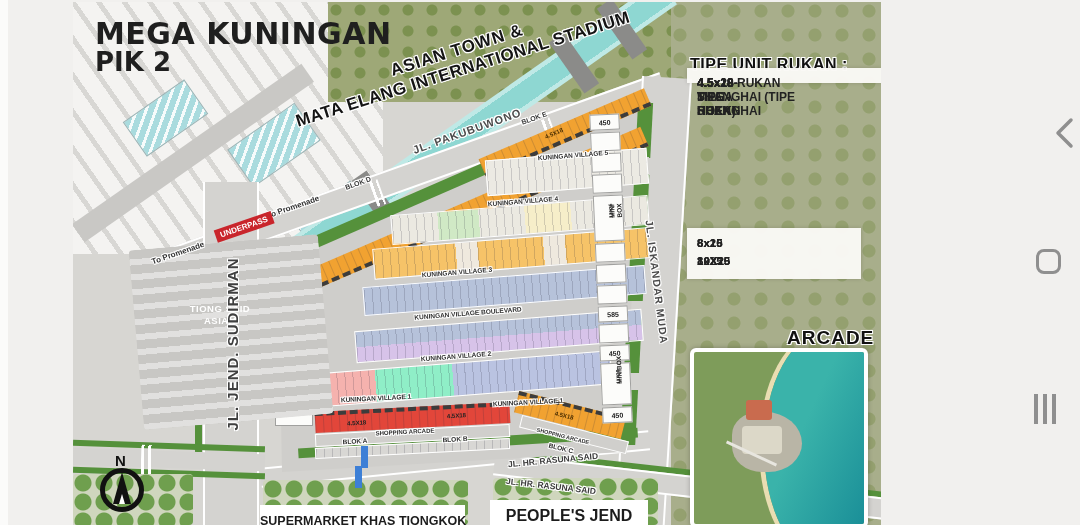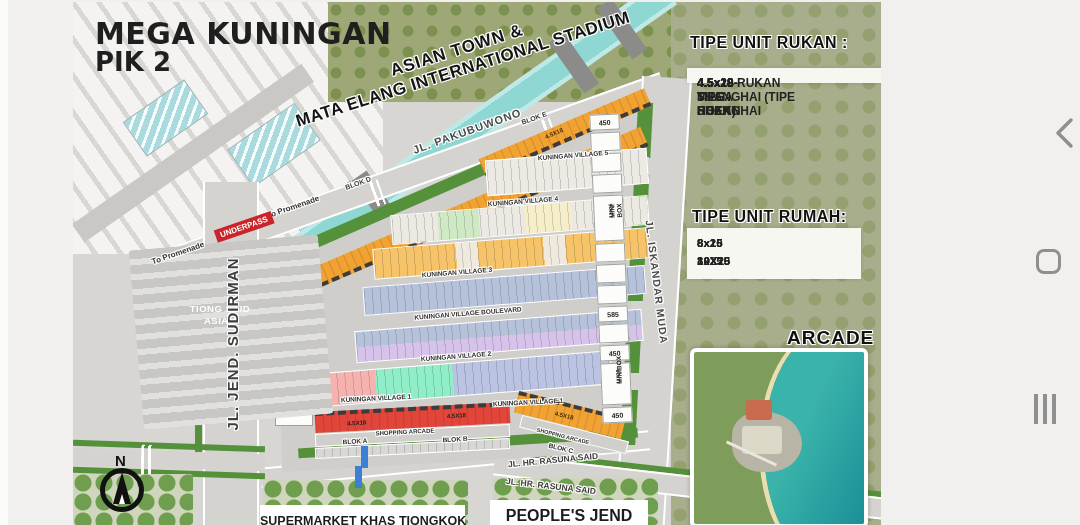--- a/index.html
+++ b/index.html
@@ -216,21 +216,21 @@
     <span class="lbl halo" style="left:500px;top:153px;font-size:6.5px;transform:translate(-50%,-50%) rotate(-4.5deg);z-index:8;">KUNINGAN VILLAGE 5</span>
     <span class="lbl halo" style="left:450px;top:199px;font-size:6.5px;transform:translate(-50%,-50%) rotate(-4.5deg);z-index:8;">KUNINGAN VILLAGE 4</span>
     <span class="lbl halo" style="left:384px;top:270px;font-size:6.5px;transform:translate(-50%,-50%) rotate(-4.5deg);z-index:8;">KUNINGAN VILLAGE 3</span>
     <span class="lbl halo" style="left:395px;top:311px;font-size:6.5px;transform:translate(-50%,-50%) rotate(-4.5deg);z-index:8;">KUNINGAN VILLAGE BOULEVARD</span>
     <span class="lbl halo" style="left:383px;top:354px;font-size:6.5px;transform:translate(-50%,-50%) rotate(-4.5deg);z-index:8;">KUNINGAN VILLAGE 2</span>
     <span class="lbl halo" style="left:303px;top:396px;font-size:6.5px;transform:translate(-50%,-50%) rotate(-3deg);z-index:8;">KUNINGAN VILLAGE 1</span>
     <span class="lbl halo" style="left:455px;top:400px;font-size:6.5px;transform:translate(-50%,-50%) rotate(-3deg);z-index:8;">KUNINGAN VILLAGE 1</span>
     <span class="lbl halo" style="left:332px;top:430px;font-size:6px;transform:translate(-50%,-50%) rotate(-3deg);z-index:8;">SHOPPING ARCADE</span>
     <span class="lbl halo" style="left:490px;top:434px;font-size:5.5px;transform:translate(-50%,-50%) rotate(14deg);z-index:8;">SHOPPING ARCADE</span>
 
-    <div class="leg-title halo" style="left:617px;top:32px;z-index:10;">TIPE UNIT RUKAN :</div>
+    <div class="leg-title halo" style="left:617px;top:54px;z-index:10;">TIPE UNIT RUKAN :</div>
     <div class="leg-box" style="left:614px;top:66px;width:194px;z-index:10;">
       <div class="leg-row">
         <span class="sw" style="background-color: rgb(248, 246, 162);"></span>
         <span class="tx">4.5x20</span>
         </div>
       <div class="leg-row">
         <span class="sw" style="background-color: rgb(238, 234, 46);"></span>
         <span class="tx">4.5x20-TIPE RUKAN</span>
         </div>
       <div class="leg-row">
@@ -244,21 +244,20 @@
       <div class="leg-row">
         <span class="sw" style="background-color: rgb(226, 70, 60);"></span>
         <span class="tx">4.5x18 MEGA SHANGHAI</span>
         </div>
       <div class="leg-row">
         <span class="sw" style="background-color: rgb(158, 46, 43);"></span>
         <span class="tx" style="width:130px;">4.5x18 RUKAN SHANGHAI (TIPE HOEK)</span>
         </div>
     </div>
 
-    <div class="leg-title halo" style="left:619px;top:206px;z-index:10;">TIPE UNIT RUMAH:</div>
     <div class="leg-box" style="left:614px;top:226px;width:174px;z-index:10;">
       <div class="leg-col" style="position:relative;width:78px;">
         <div class="leg-row">
           <span class="sw" style="background-color: rgb(234, 201, 238);"></span>
           <span class="tx">6x15</span>
           </div>
         <div class="leg-row">
           <span class="sw" style="background-color: rgb(251, 193, 78);"></span>
           <span class="tx">8x15</span>
           </div>

